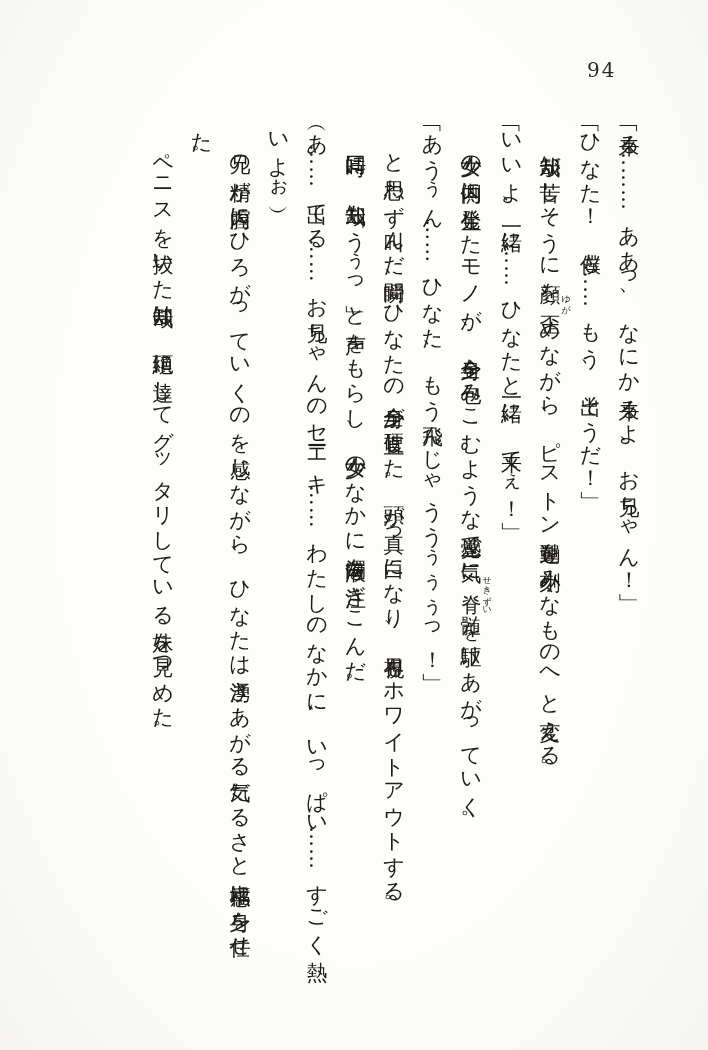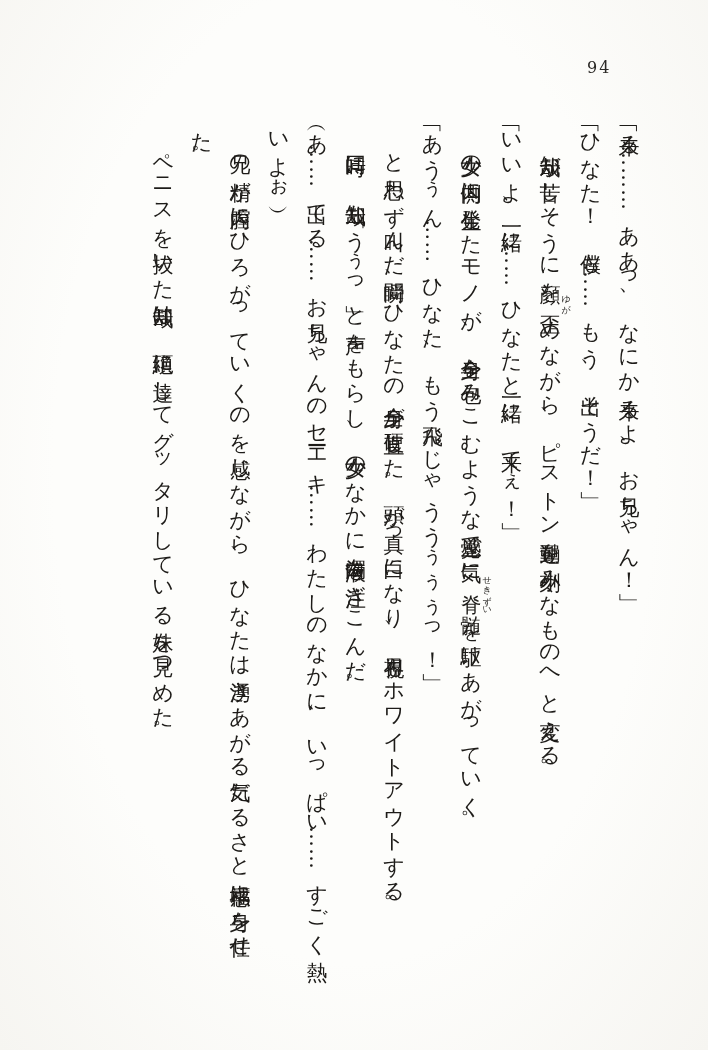--- a/index.html
+++ b/index.html
@@ -11,21 +11,21 @@
     position: relative;
     width: 708px; height: 1050px;
     background: #fbfaf7;
     background-image: radial-gradient(ellipse at 50% 45%, #fdfdfb 60%, #f6f5f1 100%);
     overflow: hidden;
   }
   .page-number {
     position: absolute;
     top: 60px;
     left: 587px;
-    font-size: 16px;
+    font-size: 20px;
     color: #2b2926;
     letter-spacing: 2px;
     line-height: 1;
   }
   .text-block {
     position: absolute;
     top: 118px;
     right: 60px;
     height: 840px;
     writing-mode: vertical-rl;

